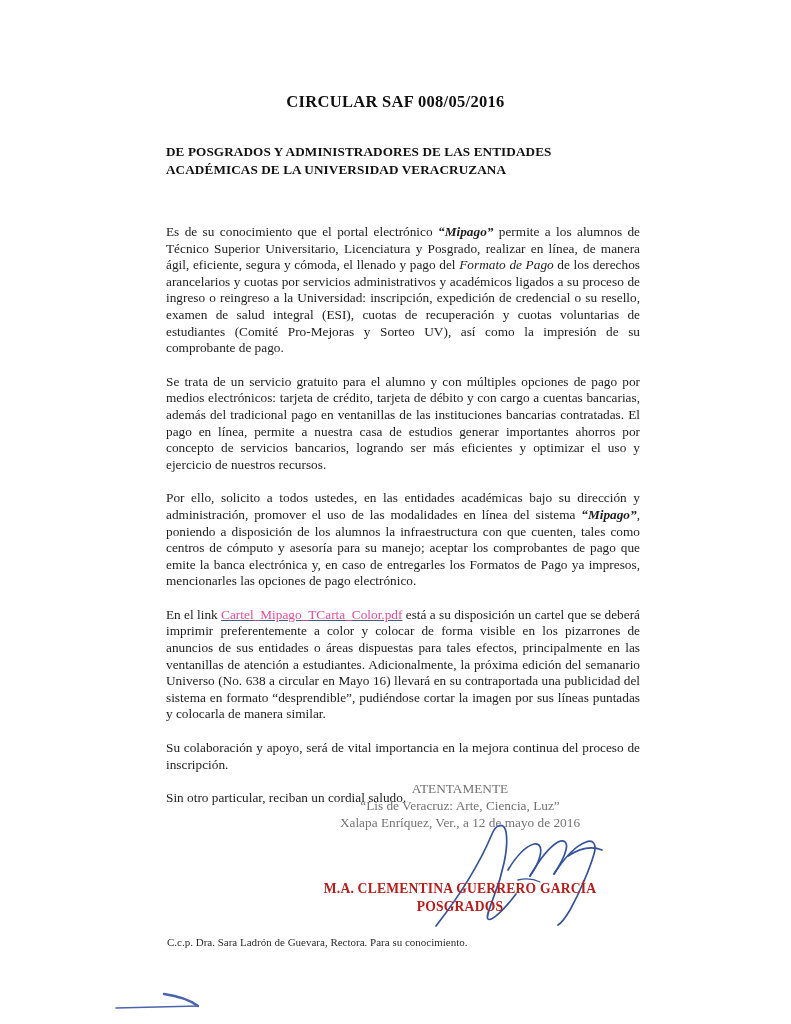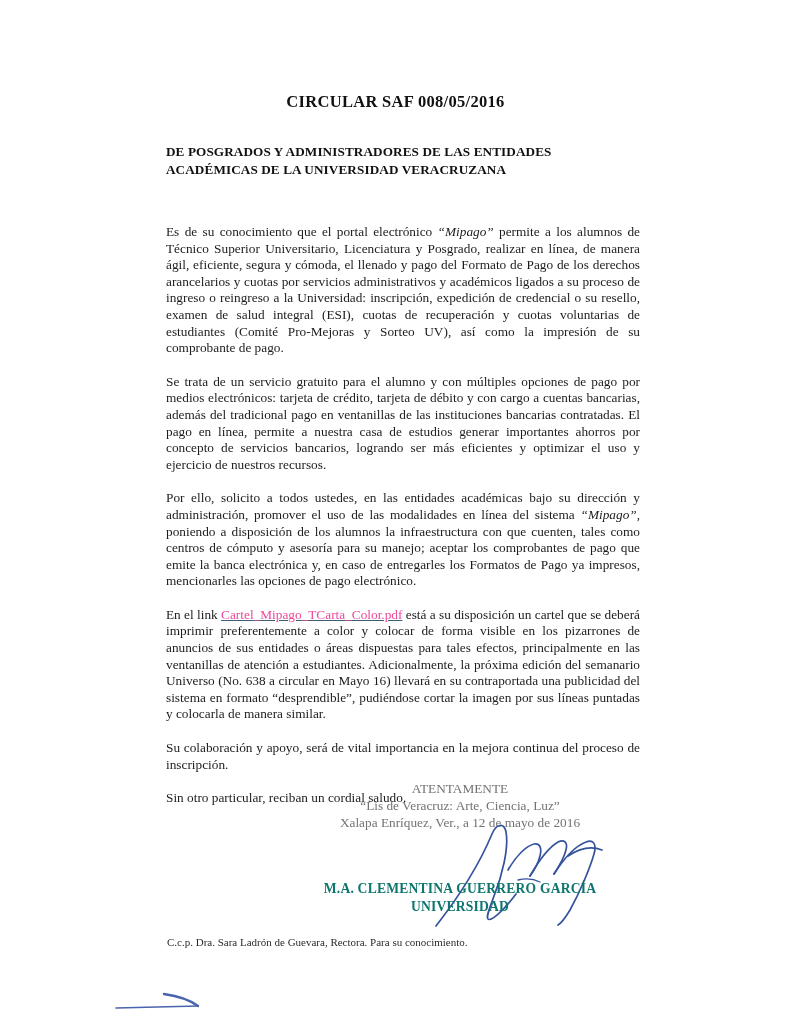--- a/index.html
+++ b/index.html
@@ -50,22 +50,22 @@
   }
   p.para {
     margin: 0 0 17px 0;
     font-size: 13.3px;
     line-height: 16.6px;
     text-align: justify;
     text-justify: inter-word;
     color: #1c1c1c;
   }
   p.para:last-child { margin-bottom: 0; }
-  .it { }
-  .bi { font-style: italic; font-weight: normal; }
+  .it { font-style: italic; }
+  .bi { font-style: italic; font-weight: bold; }
   .doc-link {
     color: #ec4899;
     text-decoration: underline;
     text-decoration-color: #3f5d72;
   }
   
   .sign-block {
     position: absolute;
     top: 780px;
     left: 270px;
@@ -78,21 +78,21 @@
   .sign-name {
     position: absolute;
     top: 880px;
     left: 270px;
     width: 380px;
     text-align: center;
     font-size: 13.6px;
     font-weight: bold;
     line-height: 17.5px;
     letter-spacing: 0.2px;
-    color: #0f766e;
+    color: #b91c1c;
   }
   
   .ink {
     position: absolute;
     pointer-events: none;
   }
   #signature-ink { top: 818px; left: 430px; }
   #bottom-ink   { top: 988px; left: 112px; }
   
   .footer {
@@ -147,21 +147,21 @@
       <path d="M100 58 C 108 44, 118 30, 128 24 C 134 21, 138 24, 136 32 C 134 40, 128 50, 124 56"></path>
       <path d="M124 56 C 133 42, 145 28, 156 24 C 163 21, 167 26, 164 36 C 160 50, 150 74, 140 92
                C 134 102, 130 106, 128 107"></path>
       <path d="M138 38 C 150 30, 162 28, 172 32"></path>
       <path d="M88 62 C 96 60, 104 61, 110 64" stroke-width="1.3"></path>
     </g>
   </svg>
 
   <div class="sign-name">
     <div>M.A. CLEMENTINA GUERRERO GARCÍA</div>
-    <div>UNIVERSIDAD</div>
+    <div>POSGRADOS</div>
   </div>
 
   <div class="footer">
     <div>C.c.p. Dra. Sara Ladrón de Guevara, Rectora. Para su conocimiento.</div>
   </div>
 
   <svg class="ink" id="bottom-ink" width="120" height="30" viewBox="0 0 120 30">
     <g fill="none" stroke="#4a64ad" stroke-width="1.6" stroke-linecap="round">
       <path d="M4 20 L 86 18"></path>
       <path d="M86 18 C 78 12, 66 8, 52 6" stroke-width="2.4"></path>

